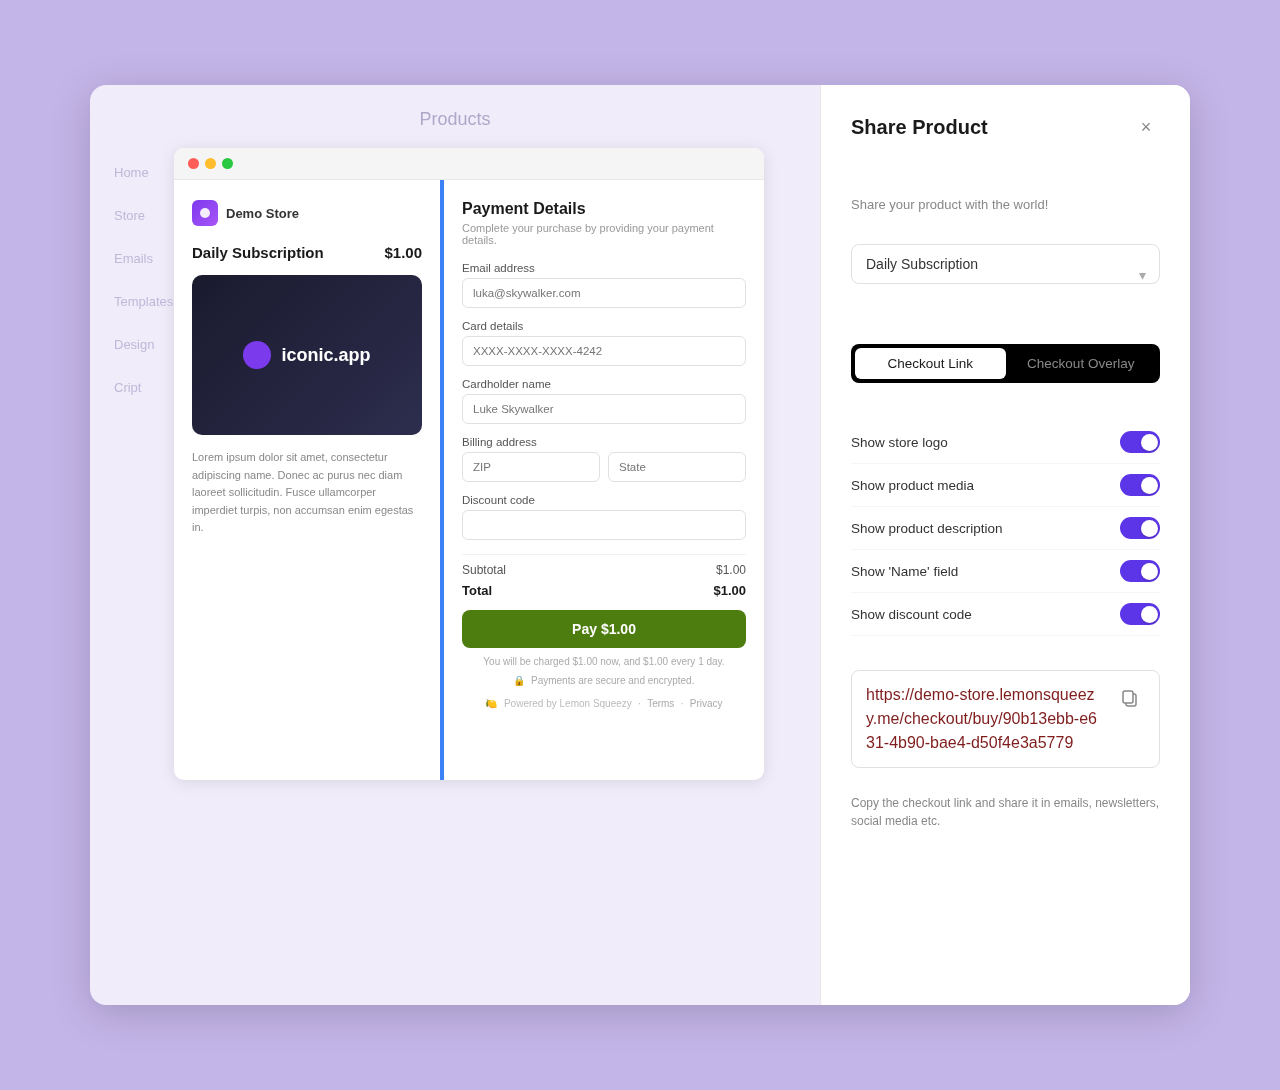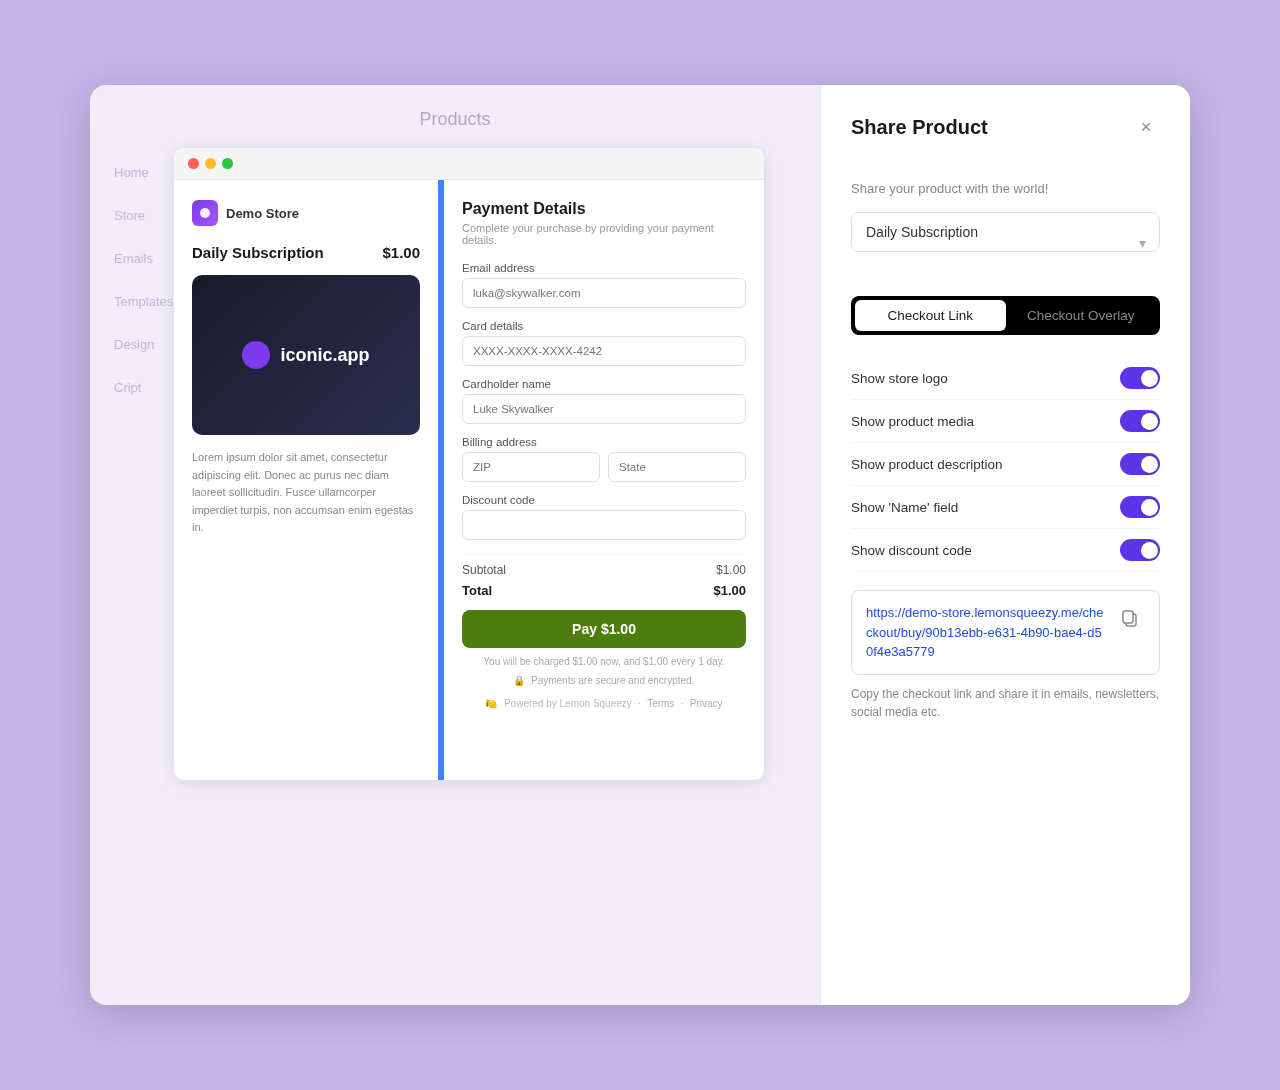--- a/index.html
+++ b/index.html
@@ -88,21 +88,21 @@
     }
     
     .checkout-content {
       display: flex;
       min-height: 600px;
     }
     
     .product-panel {
       width: 270px;
       padding: 20px 18px;
-      border-right: 6px solid #3b82f6;
+      border-right: 4px solid #3b82f6;
     }
     .store-header {
       display: flex;
       align-items: center;
       gap: 8px;
       margin-bottom: 18px;
     }
     .store-icon {
       width: 26px;
       height: 26px;
@@ -279,21 +279,21 @@
     .powered-by span { color: #bbb; }
 
     
     .right-panel {
       width: 370px;
       background: #fff;
       border-left: 1px solid #e8e8e8;
       padding: 28px 30px;
       display: flex;
       flex-direction: column;
-      gap: 0;
+      gap: 16px;
     }
     .panel-header {
       display: flex;
       justify-content: space-between;
       align-items: center;
       margin-bottom: 10px;
     }
     .panel-title {
       font-size: 20px;
       font-weight: 700;
@@ -407,22 +407,22 @@
       border-radius: 8px;
       padding: 12px 14px;
       margin-top: 18px;
       margin-bottom: 10px;
       display: flex;
       align-items: flex-start;
       justify-content: space-between;
       gap: 10px;
     }
     .url-text {
-      font-size: 13px;
-      color: #1d4ed8;
+      font-size: 16px;
+      color: #7f1d1d;
       line-height: 1.5;
       word-break: break-all;
       flex: 1;
     }
     .copy-btn {
       width: 30px;
       height: 30px;
       background: none;
       border: none;
       cursor: pointer;
@@ -476,21 +476,21 @@
             <span class="store-name">Demo Store</span>
           </div>
           <div class="product-name-row">
             <span class="product-name">Daily Subscription</span>
             <span class="product-price">$1.00</span>
           </div>
           <div class="product-image">
             <div class="product-image-circle"></div>
             <span class="product-image-text">iconic.app</span>
           </div>
-          <p class="product-description">Lorem ipsum dolor sit amet, consectetur adipiscing elit. Donec ac purus nec diam laoreet sollicitudin. Fusce ullamcorper imperdiet turpis, non accumsan enim egestas in.</p>
+          <p class="product-description">Lorem ipsum dolor sit amet, consectetur adipiscing name. Donec ac purus nec diam laoreet sollicitudin. Fusce ullamcorper imperdiet turpis, non accumsan enim egestas in.</p>
         </div>
 
         <div class="payment-panel">
           <div class="payment-title">Payment Details</div>
           <div class="payment-subtitle">Complete your purchase by providing your payment details.</div>
 
           <div class="form-label">Email address</div>
           <input class="form-input" readonly="" placeholder="luka@skywalker.com" style="">
 
           <div class="form-label">Card details</div>

